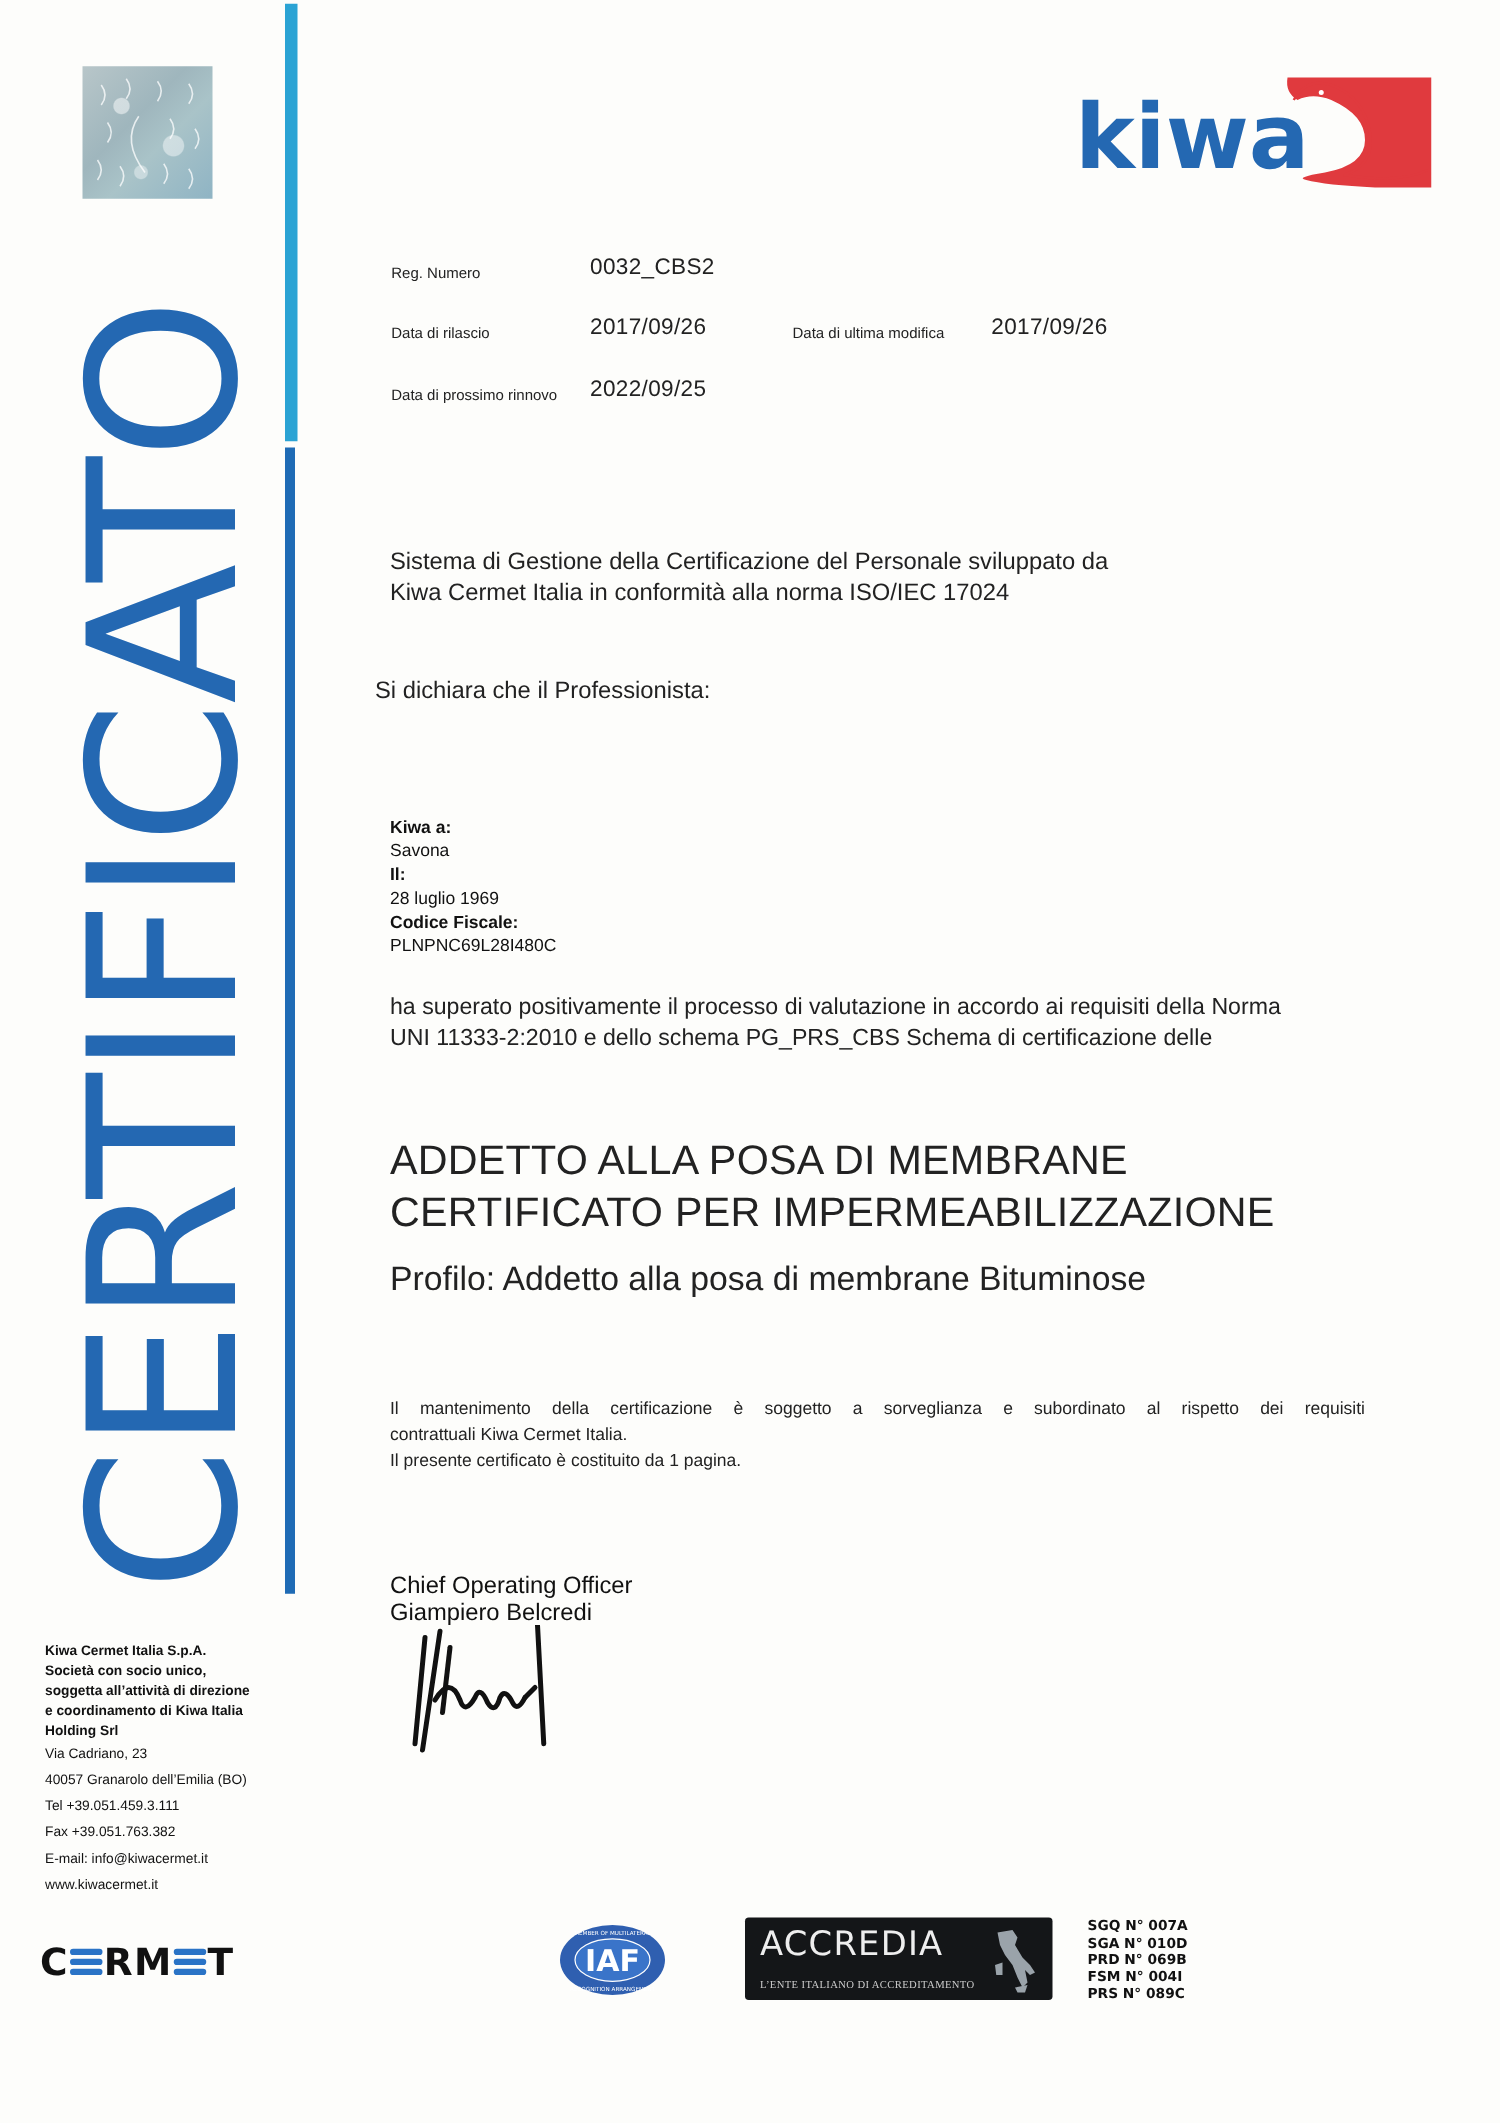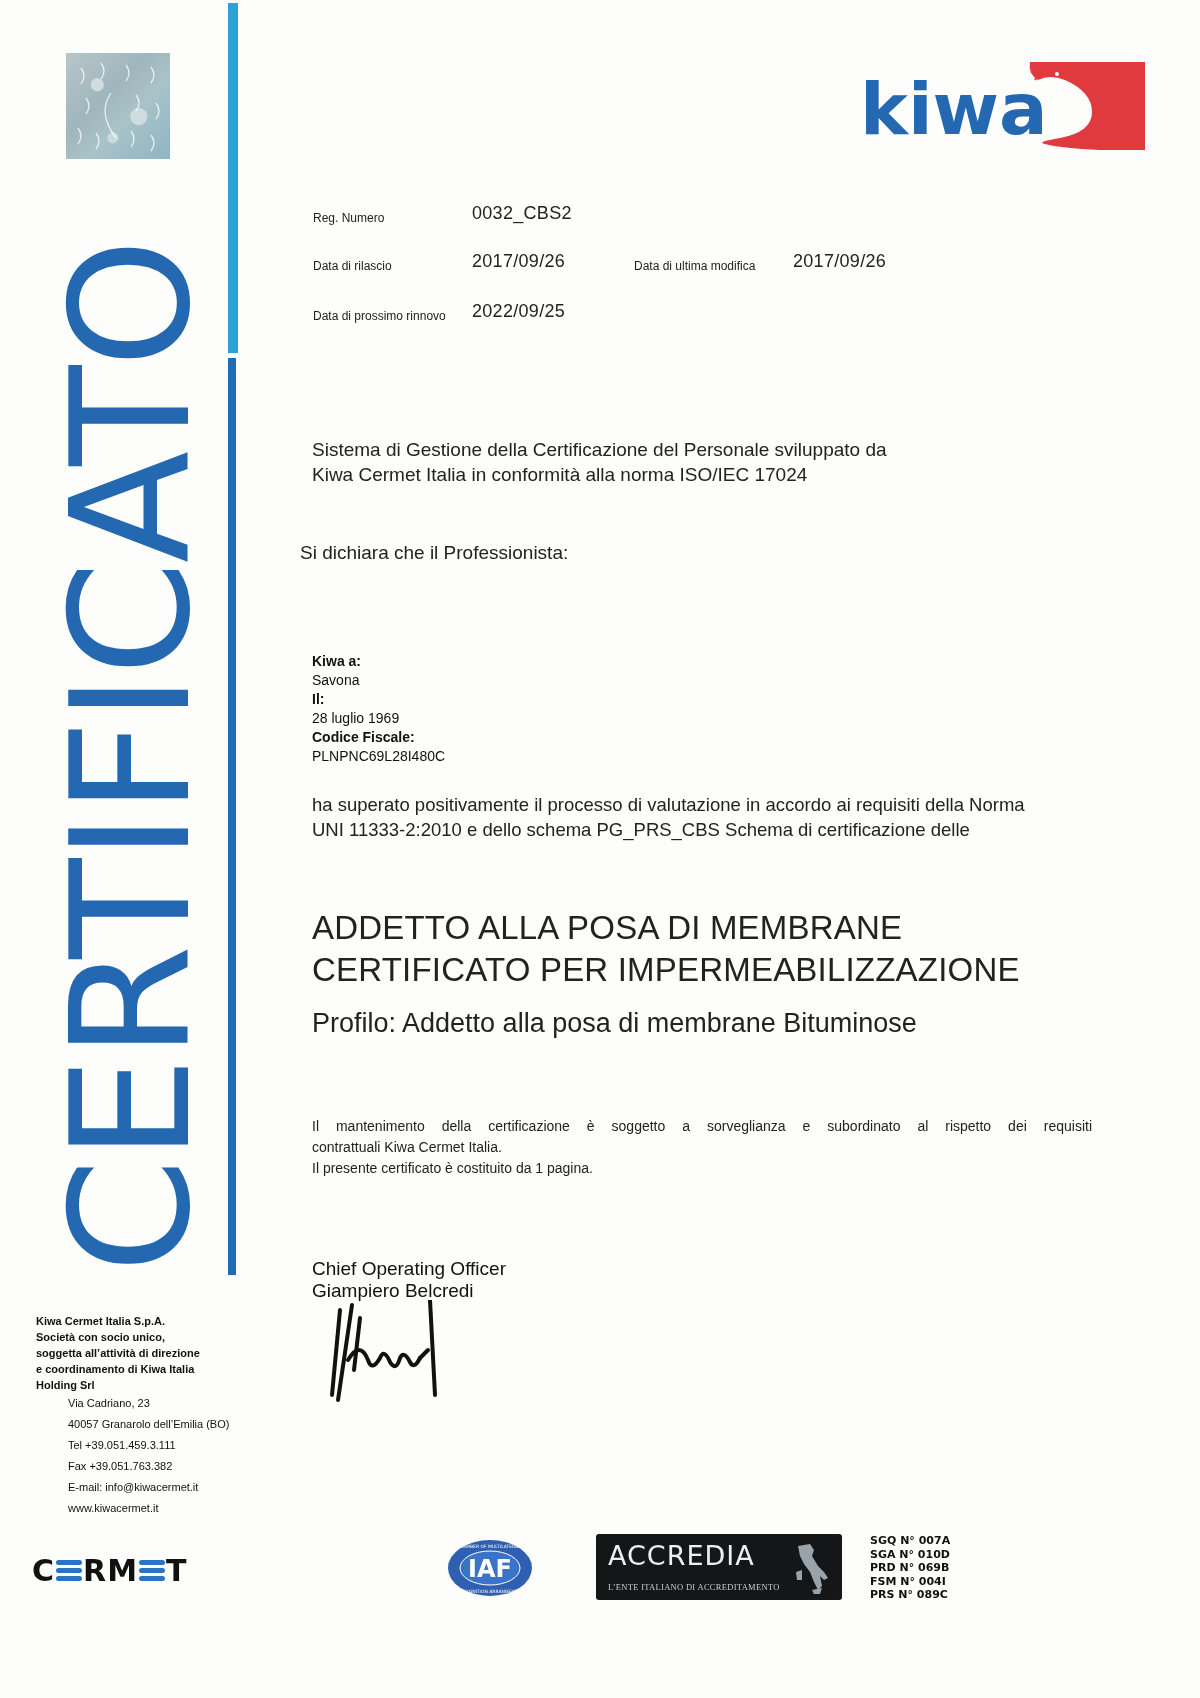--- a/index.html
+++ b/index.html
@@ -52,21 +52,21 @@
 
   .body-text { font-size: 19px; line-height: 25px; color: #222; }
   .small-text { font-size: 14px; line-height: 21px; color: #222; }
   .person { font-size: 14px; line-height: 19px; color: #111; }
   .person b { font-weight: bold; }
   .big-title { font-size: 33px; line-height: 42px; color: #222; letter-spacing: .2px; margin-top: 17px; }
   .profile { font-size: 27px; line-height: 34px; color: #222; }
 
   .footer-company { font-size: 11px; line-height: 16px; color: #111; }
   .footer-company b { font-weight: bold; }
-  .footer-company .row { line-height: 21px; margin-left: 32px; }
+  .footer-company .row { line-height: 21px; }
 
   .cermet { left: 32px; top: 1553px; font-family: "DejaVu Sans", sans-serif; font-weight: bold; font-size: 30px; letter-spacing: 1px; color: #111; }
   .cermet .e { display: inline-block; width: 26px; height: 22px; position: relative; margin: 0 1px; vertical-align: -1px; }
   .cermet .e i { position: absolute; left: 0; width: 26px; height: 5px; background: #2a73c6; border-radius: 3px; }
 
   .iaf { left: 446px; top: 1538px; width: 88px; height: 60px; }
   .accredia { left: 596px; top: 1534px; width: 246px; height: 66px; background: #141618; border-radius: 3px; color: #eee; }
   .accredia .name { position: absolute; left: 12px; top: 6px; font-size: 27px; letter-spacing: 1px; font-family: "DejaVu Sans", sans-serif; font-weight: normal; }
   .accredia .sub { position: absolute; left: 12px; top: 48px; font-size: 8.5px; letter-spacing: .3px; color: #ccc; font-family: "Liberation Serif", serif; }
   .accredia svg { position: absolute; right: 10px; top: 8px; }

